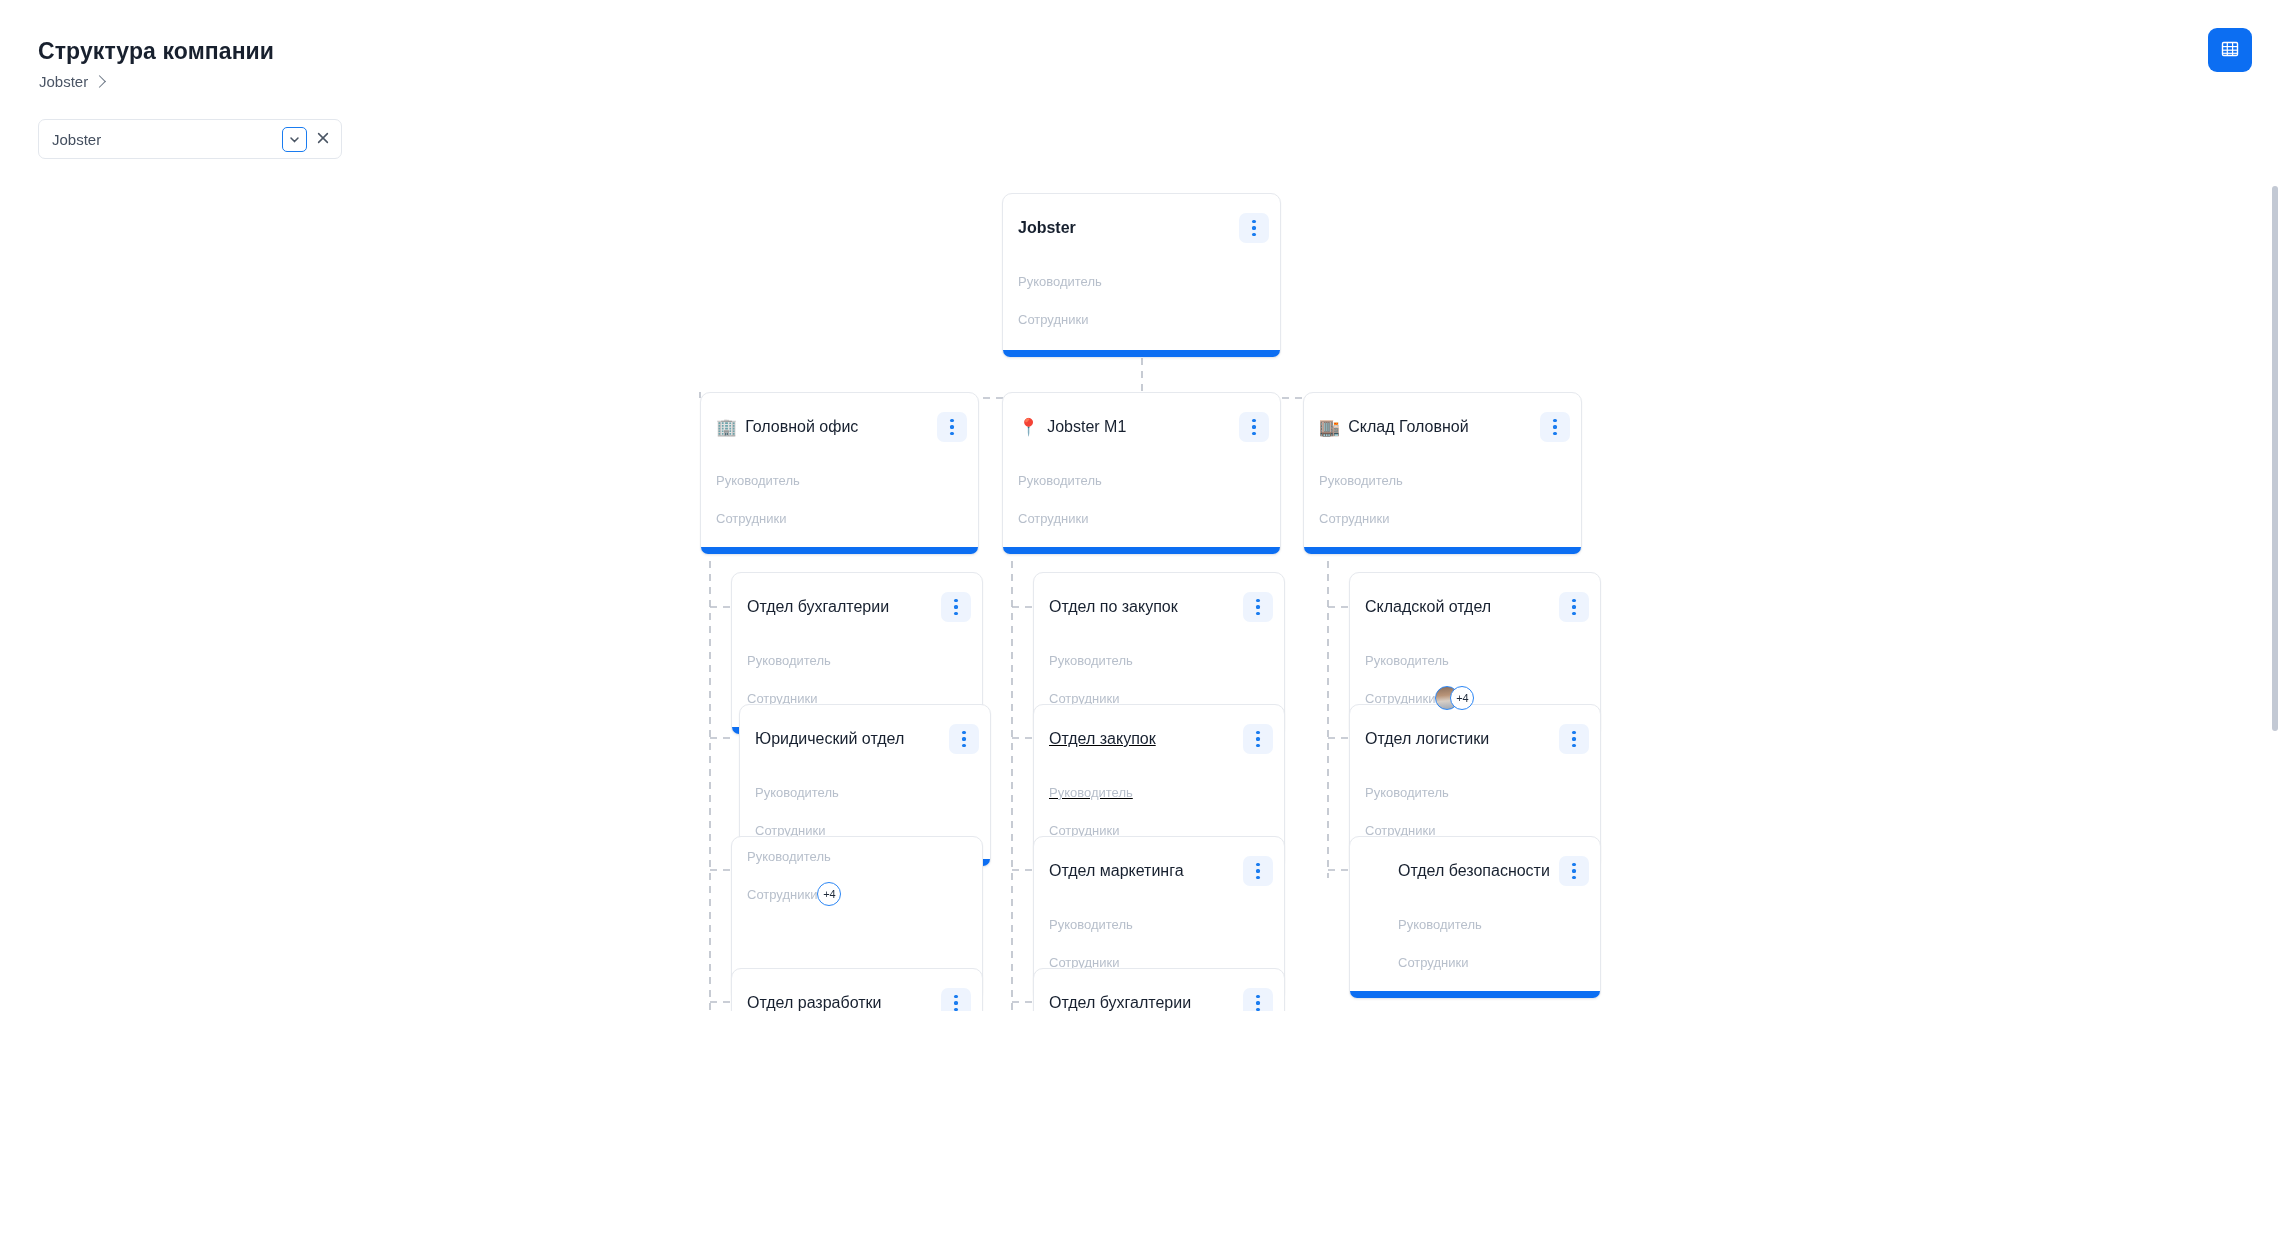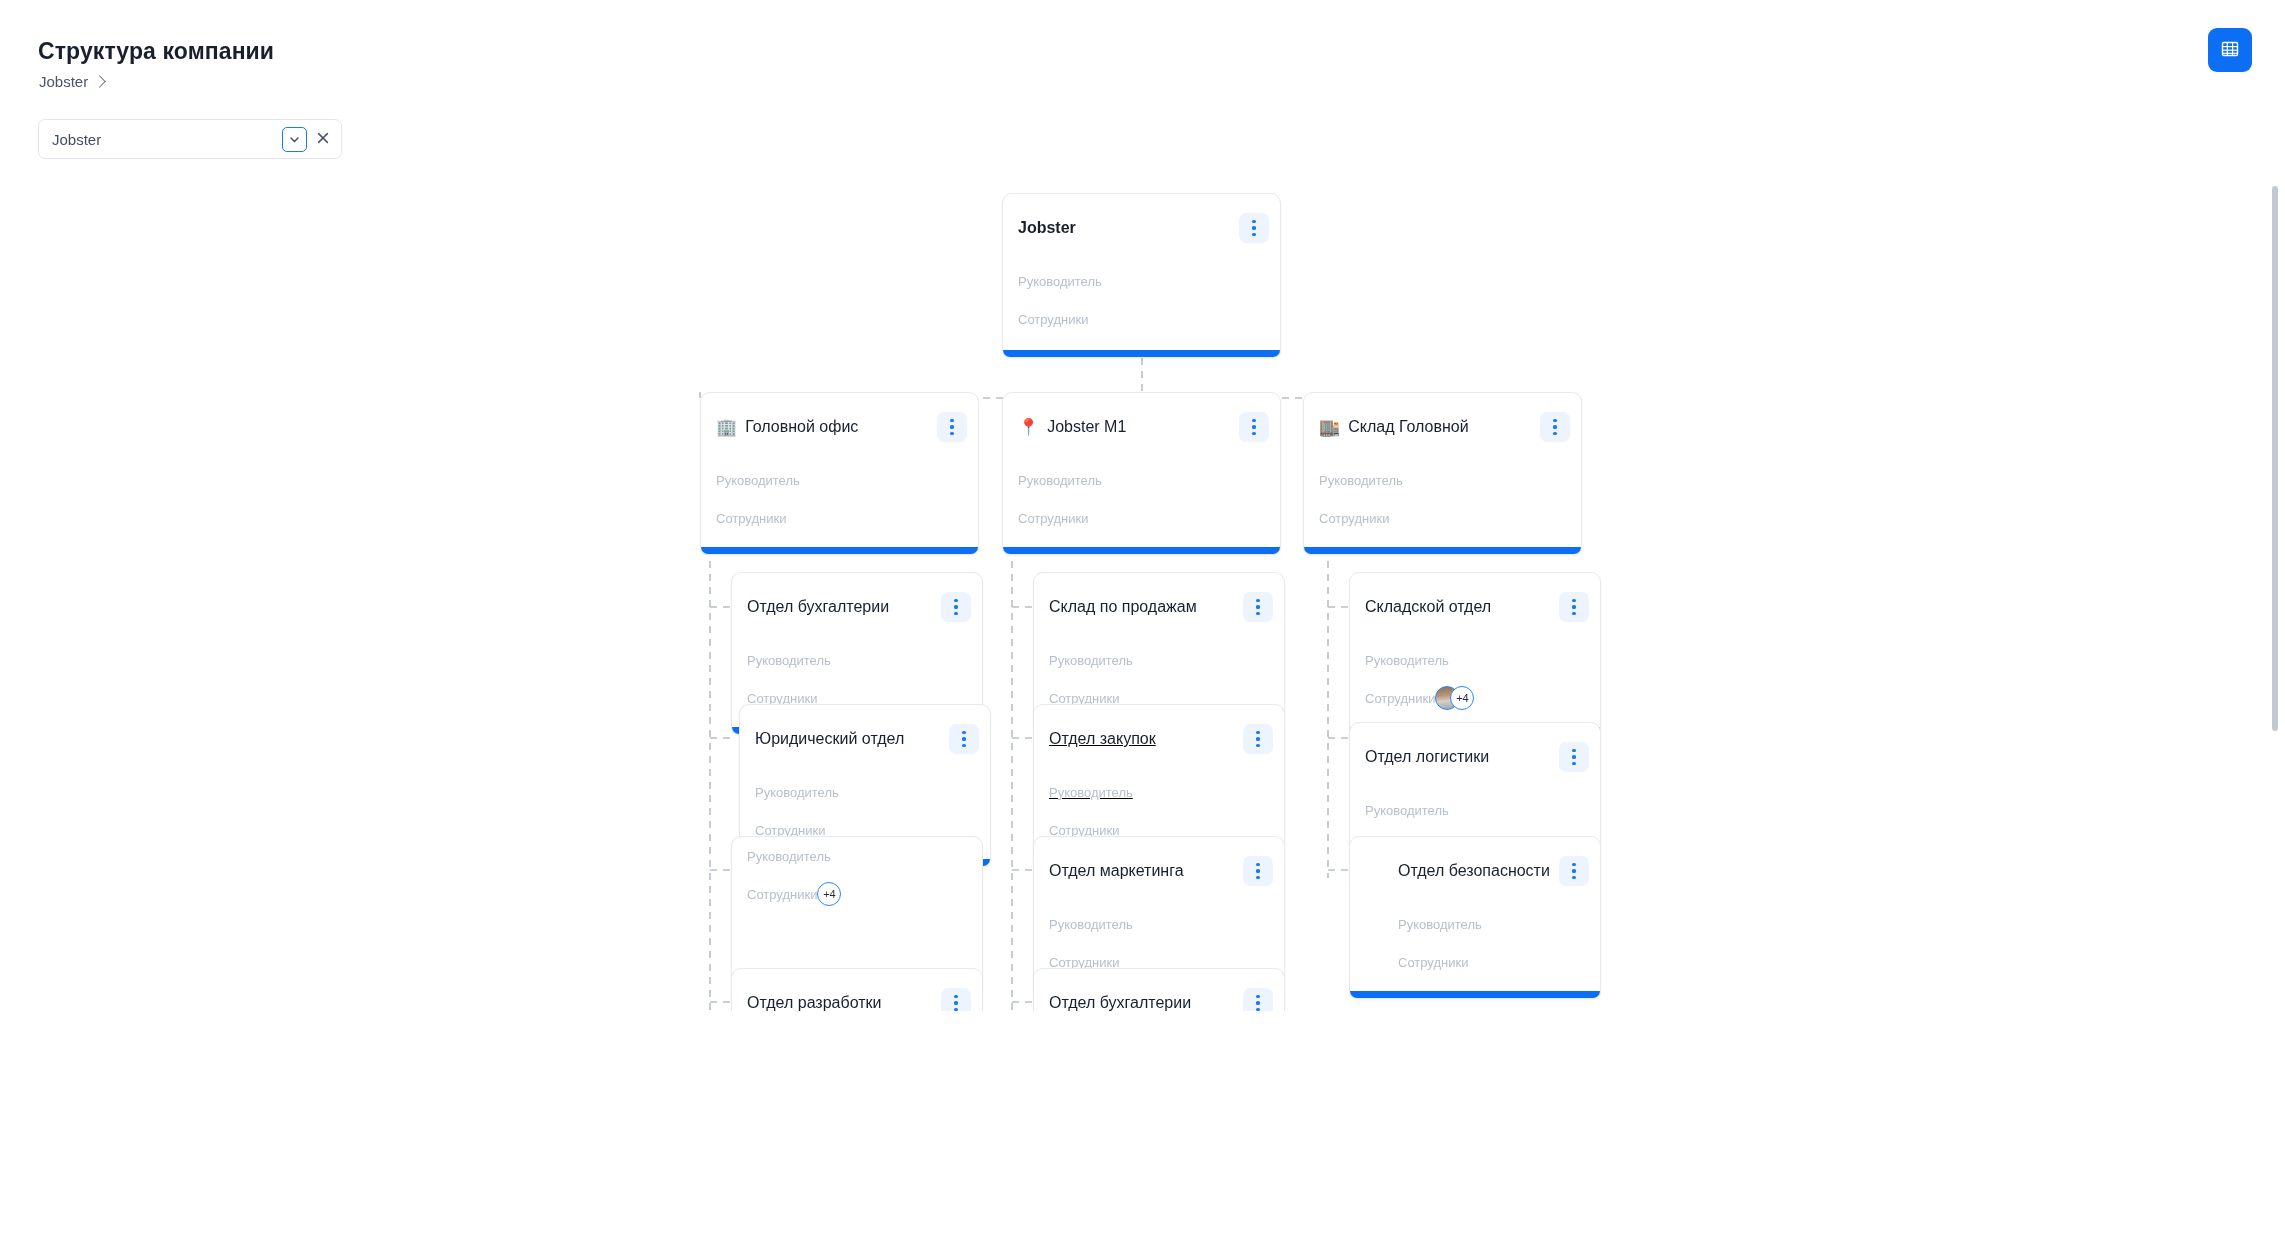--- a/index.html
+++ b/index.html
@@ -480,21 +480,21 @@
         <button class="kebab-btn">
           <i></i>
             <i></i>
             <i></i>
         </button>
       </div>
     </div>
 
     <div class="node-card lvl3" style="left:1033px; top:402px;">
       <div class="node-head">
-        <span class="node-title">Склад по продажам</span>
+        <span class="node-title">Отдел по закупок</span>
         <button class="kebab-btn">
           <i></i>
             <i></i>
             <i></i>
         </button>
       </div>
       <div class="node-row">
         <span class="row-label">Руководитель</span>
       </div>
       <div class="node-row">
@@ -565,21 +565,21 @@
       <div class="node-row">
         <span class="row-label">Сотрудники</span>
         <span class="emp-stack">
           <span class="emp-avatar"></span>
           <span class="emp-more">+4</span>
         </span>
       </div>
       <div class="node-bottom-bar"></div>
     </div>
 
-    <div class="node-card lvl3" style="left:1349px; top:534px;margin-top:18px;">
+    <div class="node-card lvl3" style="left:1349px; top:534px;">
       <div class="node-head">
         <span class="node-title">Отдел логистики</span>
         <button class="kebab-btn">
           <i></i>
             <i></i>
             <i></i>
         </button>
       </div>
       <div class="node-row">
         <span class="row-label">Руководитель</span>

